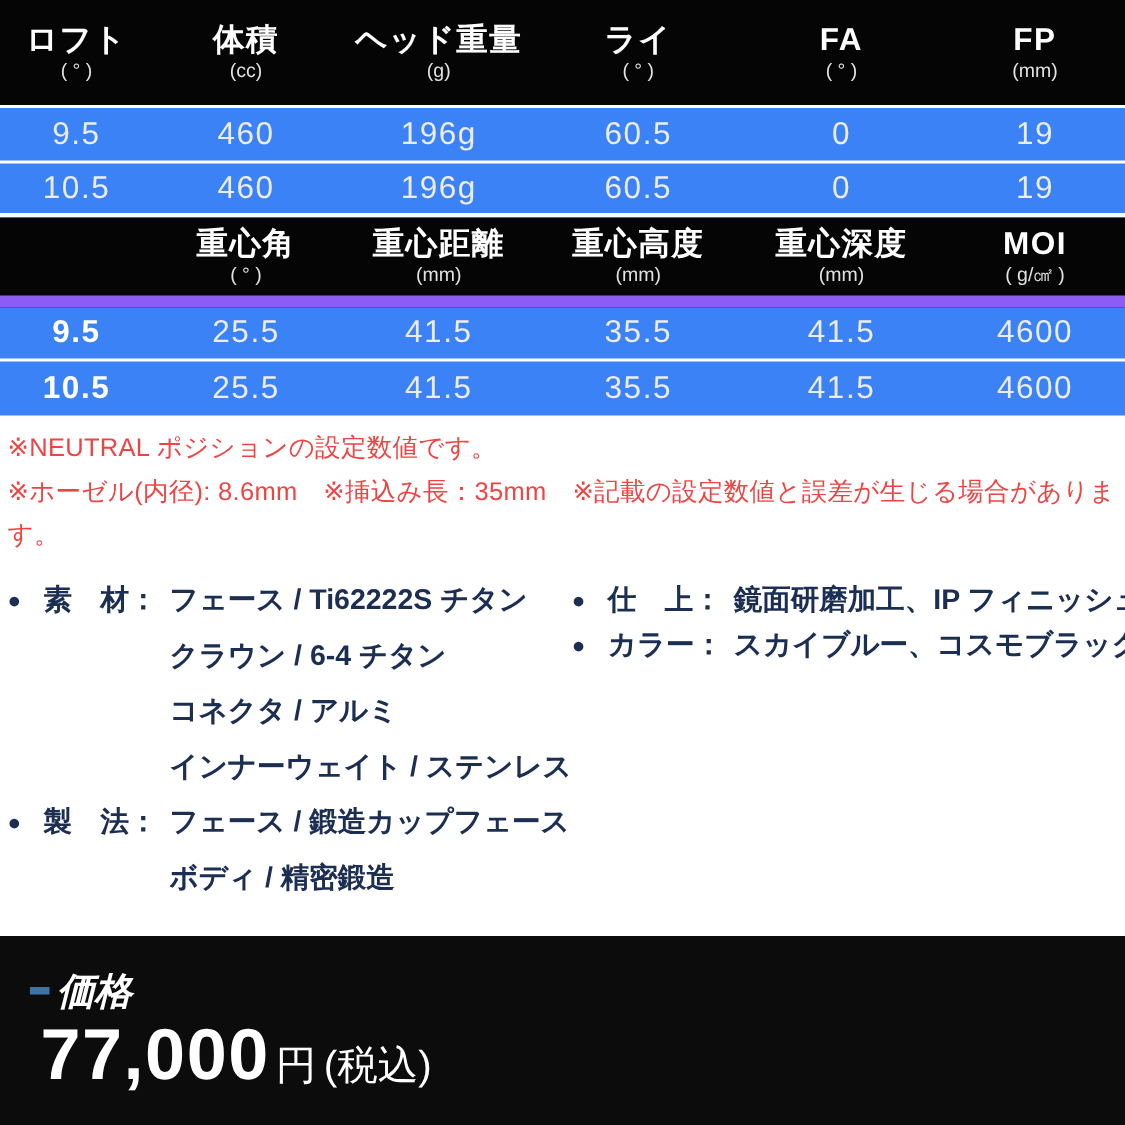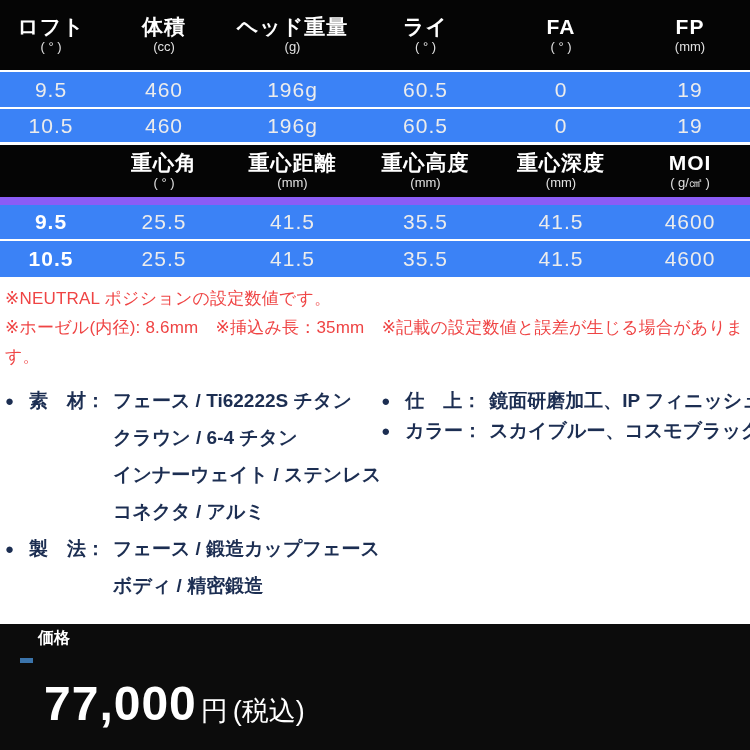--- a/index.html
+++ b/index.html
@@ -67,27 +67,28 @@
     color: #ffffff;
   }
   .price-dash {
     position: absolute;
     left: 20px; top: 34px;
     width: 13px; height: 5px;
     background: #3b74ab;
   }
   .price-label {
     position: absolute;
-    left: 38px; top: 4px;
-    font-size: 16px;
+    left: 38px; top: 20px;
+    font-size: 25px;
     font-weight: bold;
+    font-style: italic;
   }
   .price-line {
     position: absolute;
-    left: 44px; top: 52px;
+    left: 27px; top: 52px;
     display: flex;
     align-items: baseline;
   }
   .price-amount { font-size: 48px; font-weight: bold; letter-spacing: 1px; }
   .price-yen    { font-size: 27px; margin-left: 4px; }
   .price-tax    { font-size: 27px; margin-left: 5px; }
 </style>
 </head>
 <body>
 
@@ -193,22 +194,22 @@
 
   <div class="details">
 
     <div class="details-left">
       <div class="group">
         <span class="bullet">●</span>
         <span class="glabel">素　材：</span>
         <span class="glines">
           <span class="gline" style="display:block">フェース / Ti62222S チタン</span>
           <span class="gline" style="display:block">クラウン / 6-4 チタン</span>
+          <span class="gline" style="display:block">コネクタ / アルミ</span>
           <span class="gline" style="display:block">インナーウェイト / ステンレス</span>
-          <span class="gline" style="display:block">コネクタ / アルミ</span>
         </span>
       </div>
       <div class="group">
         <span class="bullet">●</span>
         <span class="glabel">製　法：</span>
         <span class="glines">
           <span class="gline" style="display:block">フェース / 鍛造カップフェース</span>
           <span class="gline" style="display:block">ボディ / 精密鍛造</span>
         </span>
       </div>

